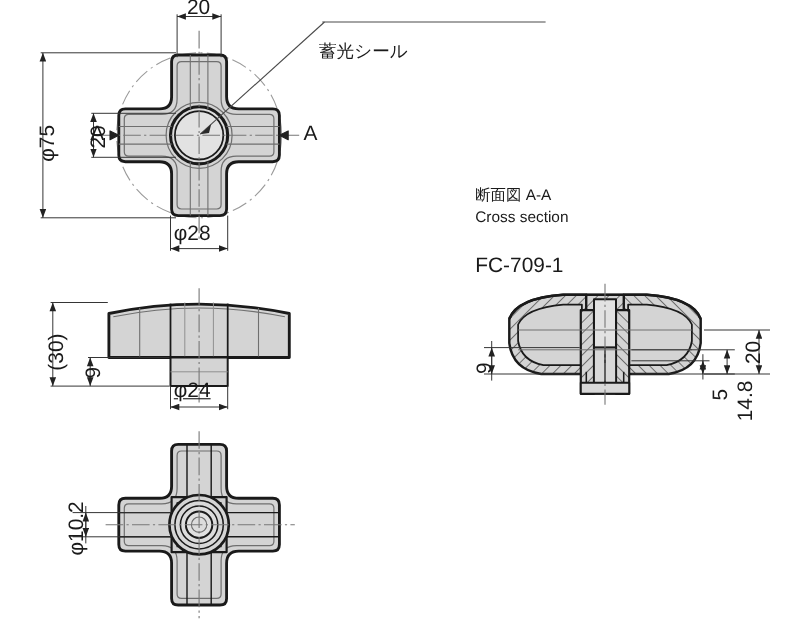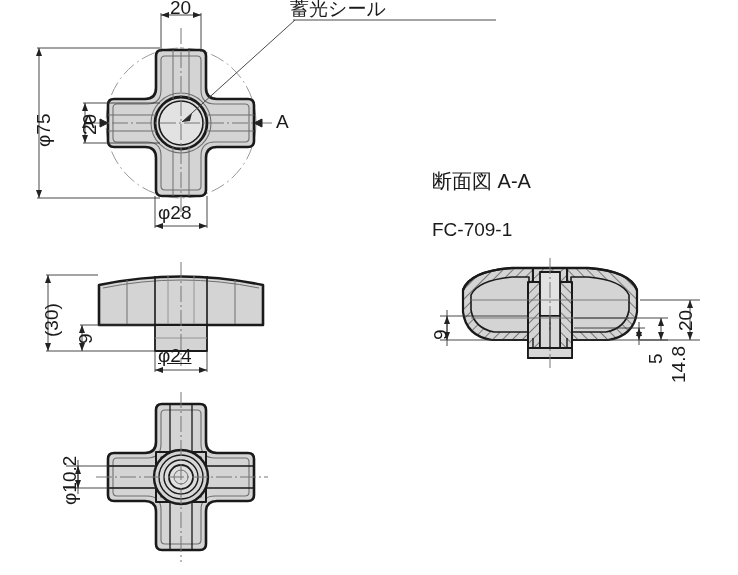--- a/index.html
+++ b/index.html
@@ -2,22 +2,22 @@
 <html><head>
 <meta charset="utf-8">
 <style>
   html,body{margin:0;padding:0;background:#ffffff;}
   body{width:738px;height:575px;position:relative;overflow:hidden;
        font-family:"Liberation Sans","DejaVu Sans",sans-serif;color:#1a1a1a;}
   #sheet{position:absolute;inset:0;width:738px;height:575px;}
   .lbl{position:absolute;white-space:nowrap;line-height:1.1;color:#1a1a1a;}
   .lbl.vert{transform-origin:0 0;}
   .f19{font-size:19px;}
-  .f17{font-size:20px;}
-  .f16{font-size:19px;}
+  .f17{font-size:14px;}
+  .f16{font-size:16px;margin-top:40px;}
   svg{display:block;}
 </style>
 </head>
 <body>
 
 <div id="sheet">
 
 <svg width="738" height="575" viewBox="0 0 738 575">
   <defs>
 
@@ -222,22 +222,23 @@
     <line x1="639" y1="322" x2="639" y2="345" stroke-width="0.9"></line>
     <line x1="639" y1="328" x2="639" y2="340" stroke-width="0.9" marker-start="url(#arrS)" marker-end="url(#arrB)"></line>
   </g>
 
   </g>
 </svg>
 
 <div class="lbl f16" style="left:290px;top:-1px;">蓄光シール</div>
 
 <div class="lbl f17" style="left:432px;top:170px;">断面図 A-A</div>
-
-<div class="lbl f19" style="left:432px;top:220px;">FC-709-1</div>
+<div class="lbl f17" style="left:432px;top:190px;">Cross section</div>
+
+<div class="lbl f19" style="left:432px;top:232px;">FC-709-1</div>
 
 <div class="lbl f19" style="left:170px;top:-2px;">20</div>
 
 <div class="lbl f19 vert" style="left:34px;top:147px;transform:rotate(-90deg);">φ75</div>
 
 <div class="lbl f19 vert" style="left:80px;top:135px;transform:rotate(-90deg);">20</div>
 
 <div class="lbl f19" style="left:158px;top:203px;">φ28</div>
 
 <div class="lbl f19" style="left:82px;top:112px;">A</div>

